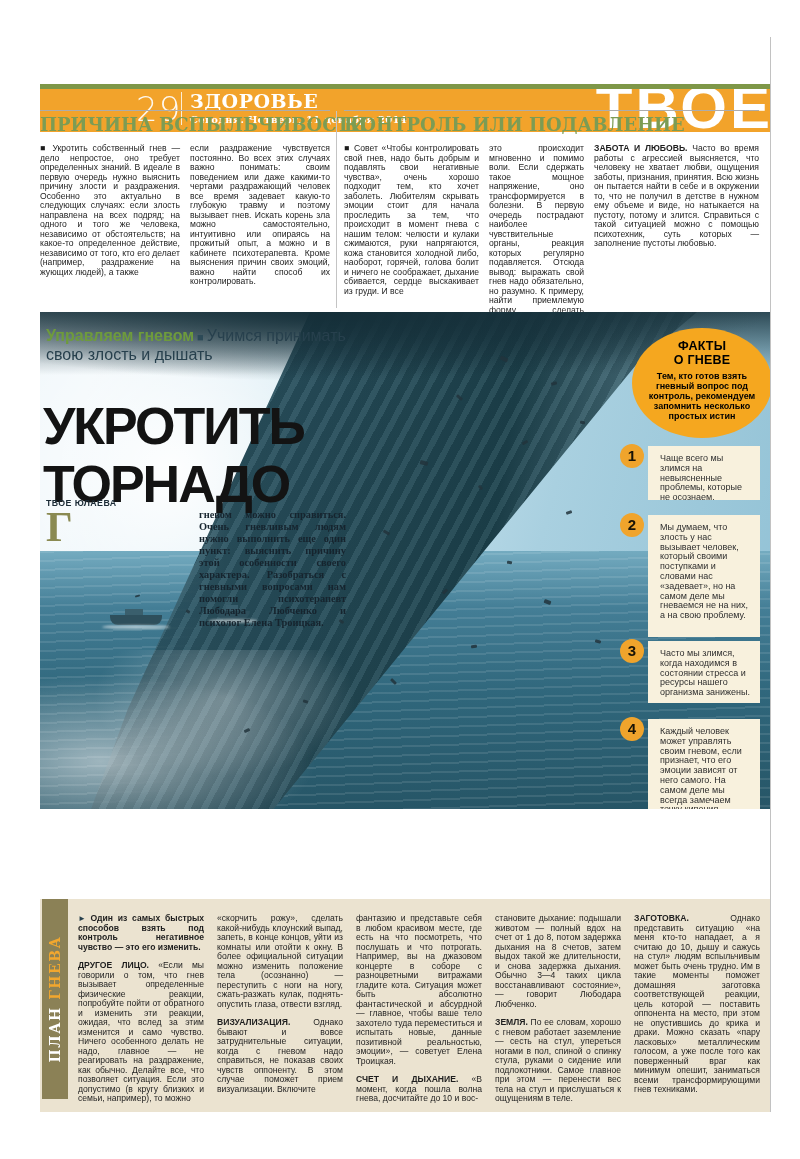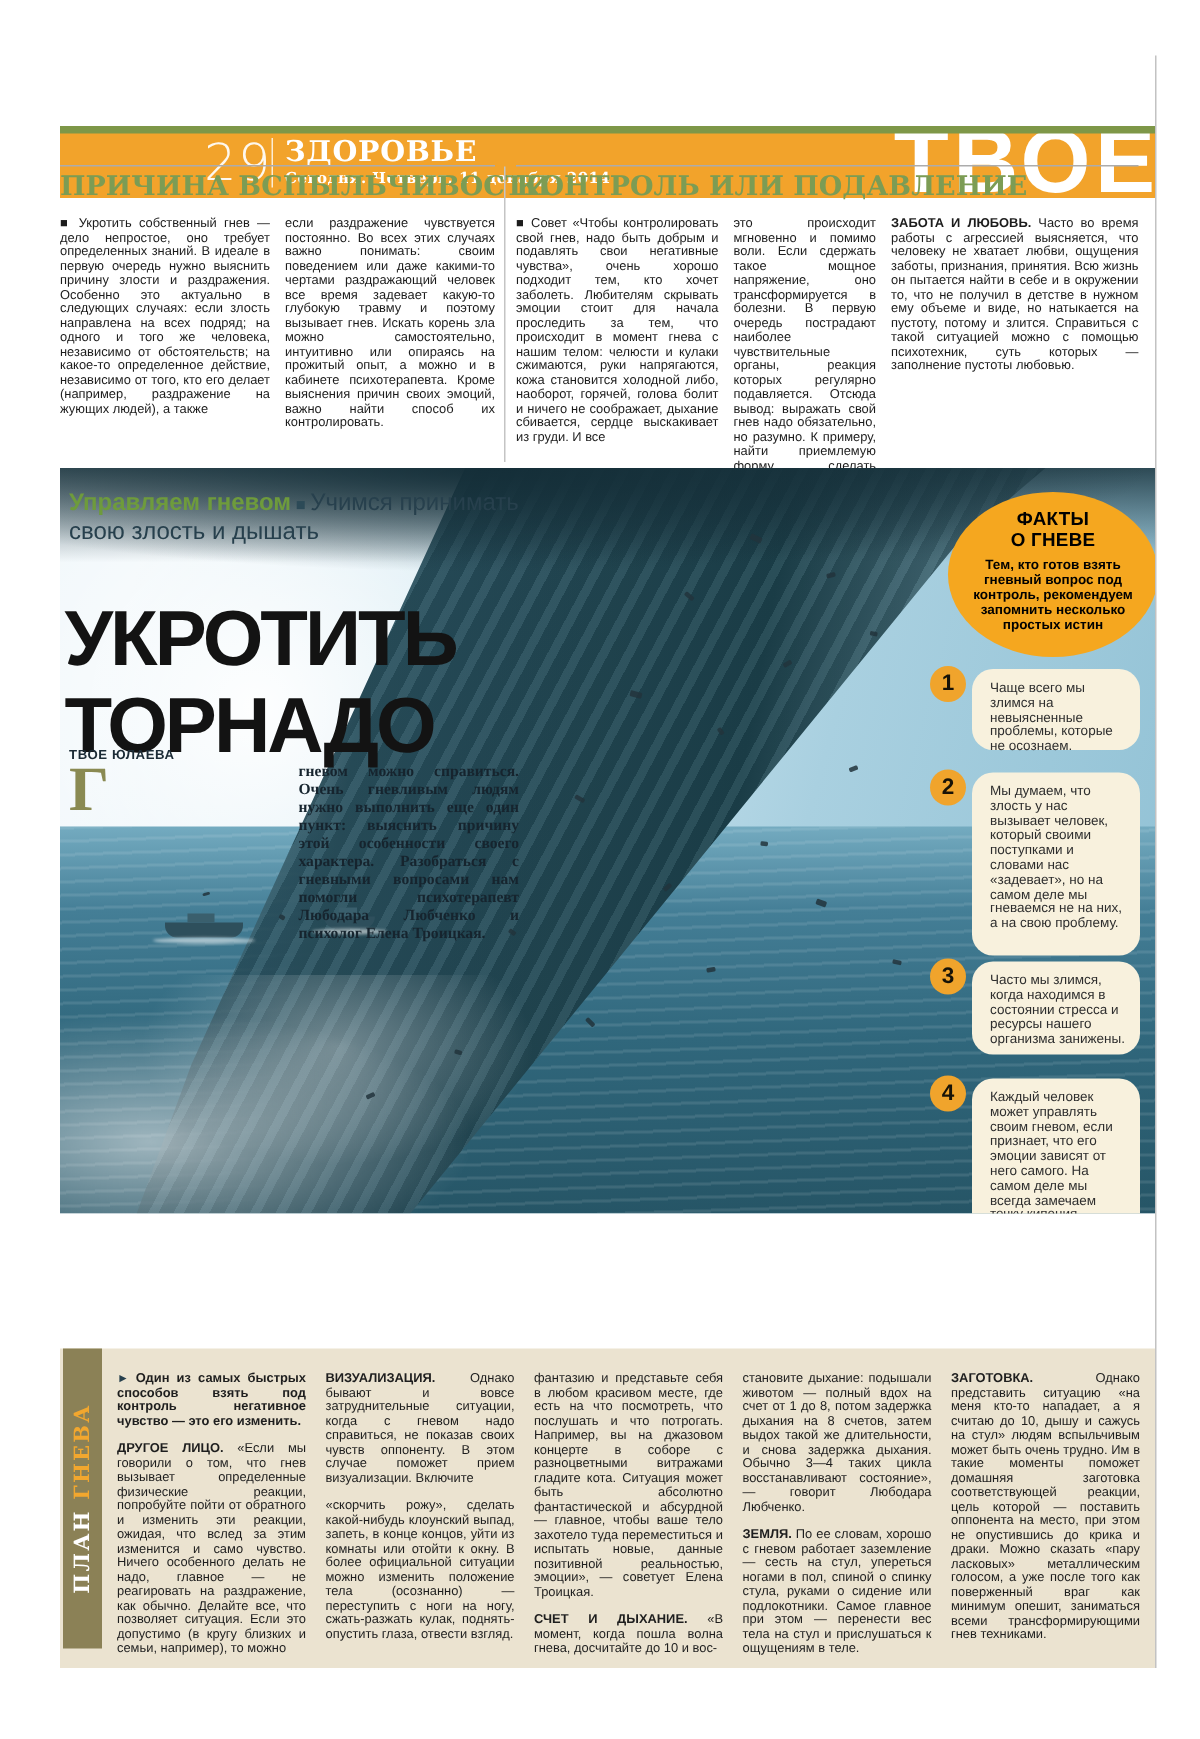--- a/index.html
+++ b/index.html
@@ -62,21 +62,21 @@
          color:#16242e;text-align:justify;}
   .intro .ic1{width:144px;}
   .intro .ic2{width:147px;}
   .dropcap{float:left;font-family:"Liberation Serif",serif;font-weight:bold;font-size:42px;line-height:33px;
            color:#8a8a52;margin:2px 4px 0 0;}
   
   .facts-circle{position:absolute;left:592px;top:16px;width:140px;height:110px;background:#F5A71F;
                 border-radius:50%;text-align:center;color:#000000;padding-top:12px;box-sizing:border-box;}
   .facts-title{font-weight:bold;font-size:12.5px;line-height:13.5px;letter-spacing:.2px;}
   .facts-intro{font-weight:bold;font-size:9px;line-height:10px;margin:4px 10px 0 10px;}
-  .fact-box{position:absolute;left:608px;width:112px;background:#F8F1DD;border-radius:14px;
+  .fact-box{position:absolute;left:608px;width:112px;background:#F8F1DD;border-radius:0;
             padding:8px 8px 6px 12px;box-sizing:border-box;font-size:9px;line-height:9.8px;color:#2e2e2e;}
   .fact-num{position:absolute;left:580px;width:24px;height:24px;background:#F0A42C;border-radius:50%;
             text-align:center;font-weight:bold;font-size:15px;line-height:24px;color:#181307;}
   
   .plan{position:absolute;left:40px;top:899px;width:730px;height:213px;background:#EBE3D0;}
   .plan-bar{position:absolute;left:2px;top:0;width:26px;height:200px;background:#8B8156;
             display:flex;align-items:center;justify-content:center;}
   .plan-bar .rot{transform:rotate(-90deg);white-space:nowrap;font-family:"DejaVu Serif",serif;
                  font-weight:bold;font-size:14px;letter-spacing:1.5px;}
   .plan-bar .w1{color:#ffffff;}
@@ -189,22 +189,22 @@
   <section class="plan">
     <div class="plan-bar">
       <span class="rot"><span class="w1">ПЛАН </span><span class="w2">ГНЕВА</span></span>
     </div>
     <div class="plan-cols">
       <div class="plan-col">
         <p class="pintro"><span class="arrow">► </span><span>Один из самых быстрых способов взять под контроль негативное чувство — это его изменить.</span></p>
         <p><span class="lead">ДРУГОЕ ЛИЦО. </span><span>«Если мы говорили о том, что гнев вызывает определенные физические реакции, попробуйте пойти от обратного и изменить эти реакции, ожидая, что вслед за этим изменится и само чувство. Ничего особенного делать не надо, главное — не реагировать на раздражение, как обычно. Делайте все, что позволяет ситуация. Если это допустимо (в кругу близких и семьи, например), то можно</span></p>
       </div>
       <div class="plan-col">
+        <p>«скорчить рожу», сделать какой-нибудь клоунский выпад, запеть, в конце концов, уйти из комнаты или отойти к окну. В более официальной ситуации можно изменить положение тела (осознанно) — переступить с ноги на ногу, сжать-разжать кулак, поднять-опустить глаза, отвести взгляд.</p>
         <p><span class="lead">ВИЗУАЛИЗАЦИЯ. </span><span>Однако бывают и вовсе затруднительные ситуации, когда с гневом надо справиться, не показав своих чувств оппоненту. В этом случае поможет прием визуализации. Включите</span></p>
-        <p>«скорчить рожу», сделать какой-нибудь клоунский выпад, запеть, в конце концов, уйти из комнаты или отойти к окну. В более официальной ситуации можно изменить положение тела (осознанно) — переступить с ноги на ногу, сжать-разжать кулак, поднять-опустить глаза, отвести взгляд.</p>
       </div>
       <div class="plan-col">
         <p>фантазию и представьте себя в любом красивом месте, где есть на что посмотреть, что послушать и что потрогать. Например, вы на джазовом концерте в соборе с разноцветными витражами гладите кота. Ситуация может быть абсолютно фантастической и абсурдной — главное, чтобы ваше тело захотело туда переместиться и испытать новые, данные позитивной реальностью, эмоции», — советует Елена Троицкая.</p>
         <p><span class="lead">СЧЕТ И ДЫХАНИЕ. </span><span>«В момент, когда пошла волна гнева, досчитайте до 10 и вос-</span></p>
       </div>
       <div class="plan-col">
         <p>становите дыхание: подышали животом — полный вдох на счет от 1 до 8, потом задержка дыхания на 8 счетов, затем выдох такой же длительности, и снова задержка дыхания. Обычно 3—4 таких цикла восстанавливают состояние», — говорит Любодара Любченко.</p>
         <p><span class="lead">ЗЕМЛЯ. </span><span>По ее словам, хорошо с гневом работает заземление — сесть на стул, упереться ногами в пол, спиной о спинку стула, руками о сидение или подлокотники. Самое главное при этом — перенести вес тела на стул и прислушаться к ощущениям в теле.</span></p>
       </div>
       <div class="plan-col">

